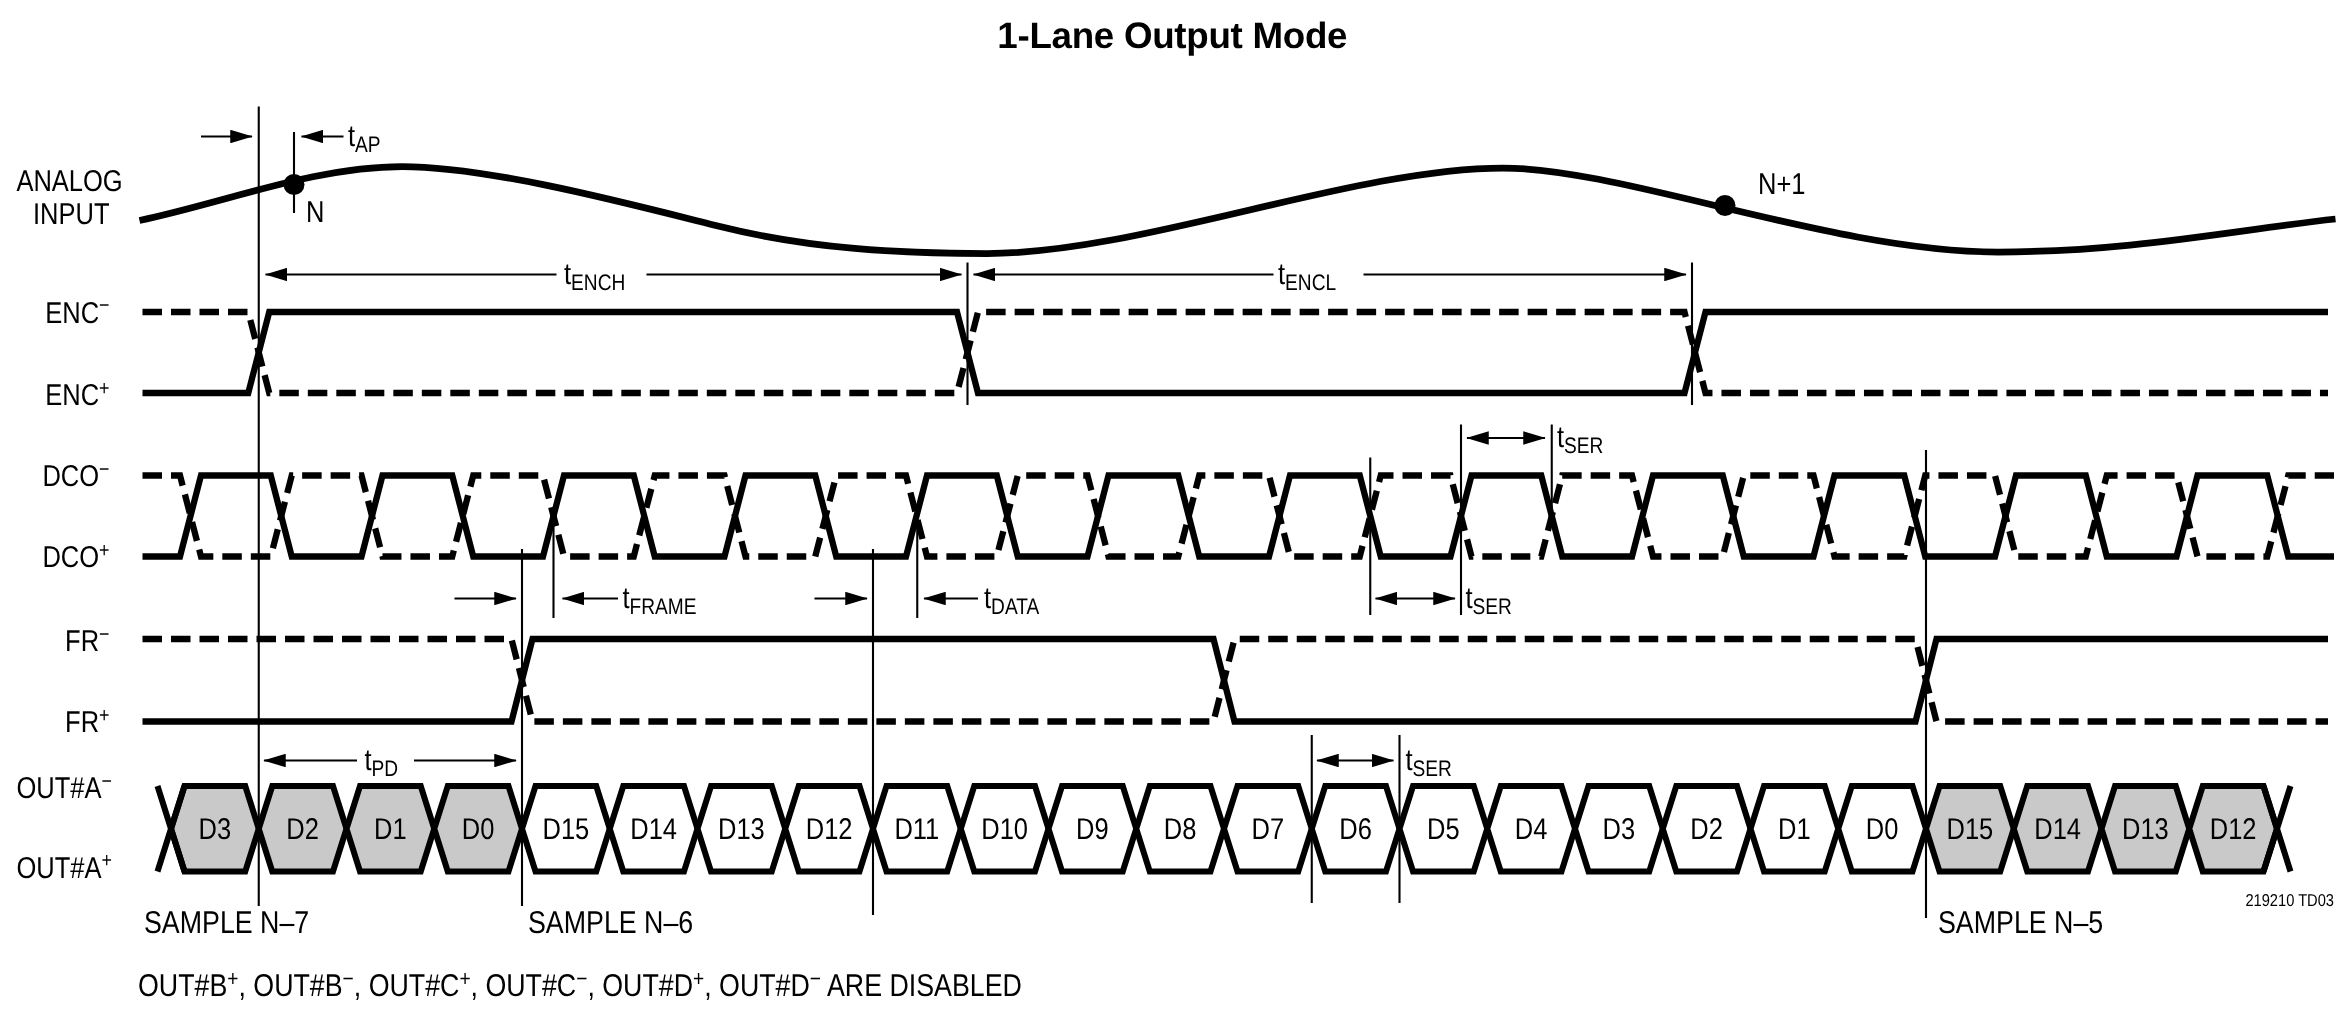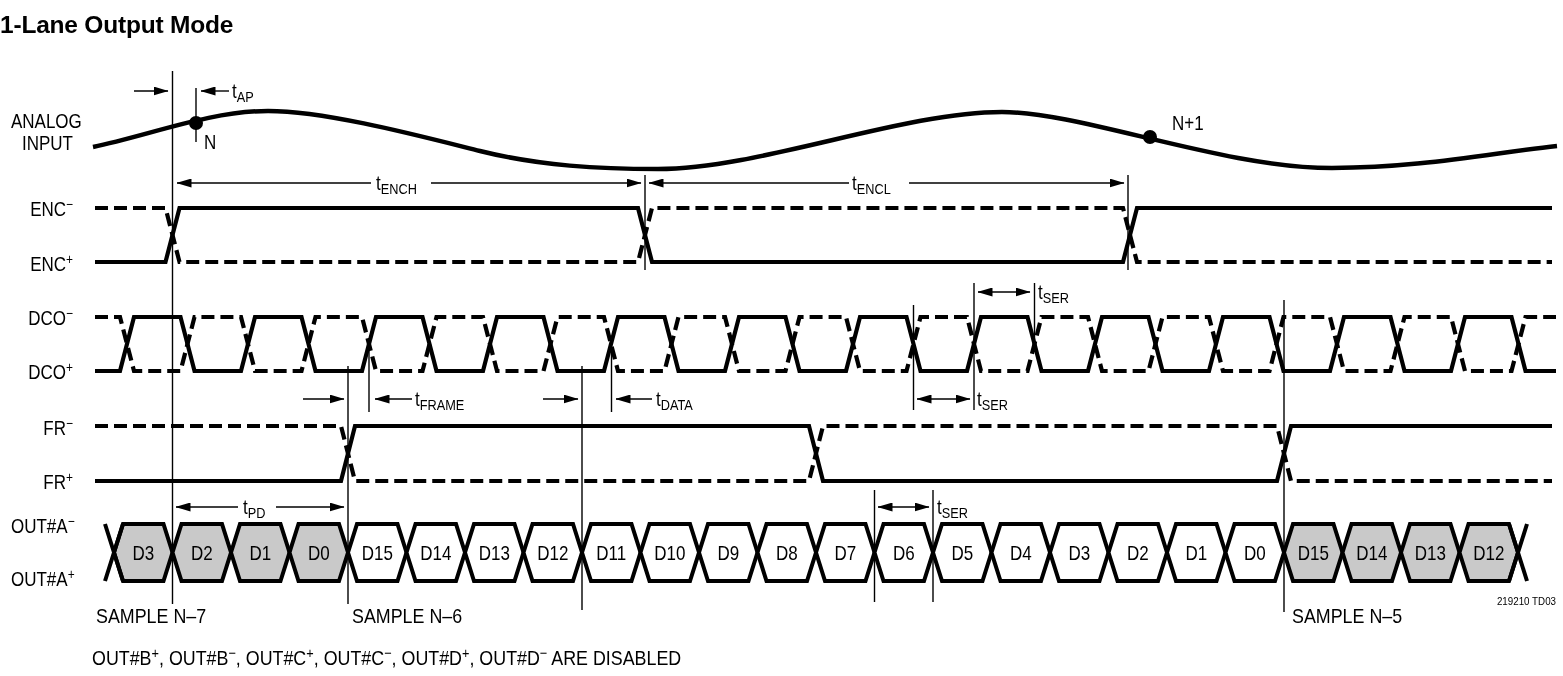--- a/index.html
+++ b/index.html
@@ -18,21 +18,21 @@
   .buscell { stroke:var(--ink,#000); stroke-width:4; stroke-linejoin:miter; }
   .buscap  { stroke:var(--ink,#000); stroke-width:4; fill:none; }
   .bustext { font-family:"Liberation Sans", sans-serif; font-size:20px; fill:var(--ink,#000); text-anchor:middle; }
 
   .lbl { position:absolute; white-space:nowrap; font-size:20px; line-height:24px;
          transform:scaleX(0.85); transform-origin:0 50%; }
   .r   { text-align:right; transform-origin:100% 50%; }
   .sig { left:0; width:73px; line-height:26px; }
   .sup { font-size:14px; position:relative; top:-7px; }
   .tsub{ font-size:15px; position:relative; top:4px; letter-spacing:0; }
-  .title { position:absolute; left:0; right:0; top:11px; 
+  .title { position:absolute; left:0; right:0; top:11px; text-align:center;
            font-size:24.5px; font-weight:bold; letter-spacing:-0.2px; transform:none; }
   .analog { top:110px; }
   .analog div { line-height:22px; }
   .sample { font-size:21px; }
   .note   { font-size:21px; }
   .note .sup { font-size:15px; top:-7px; }
   .small  { font-size:11.5px; line-height:12px; left:1406px; width:150px; }
 </style>
 </head>
 <body>

